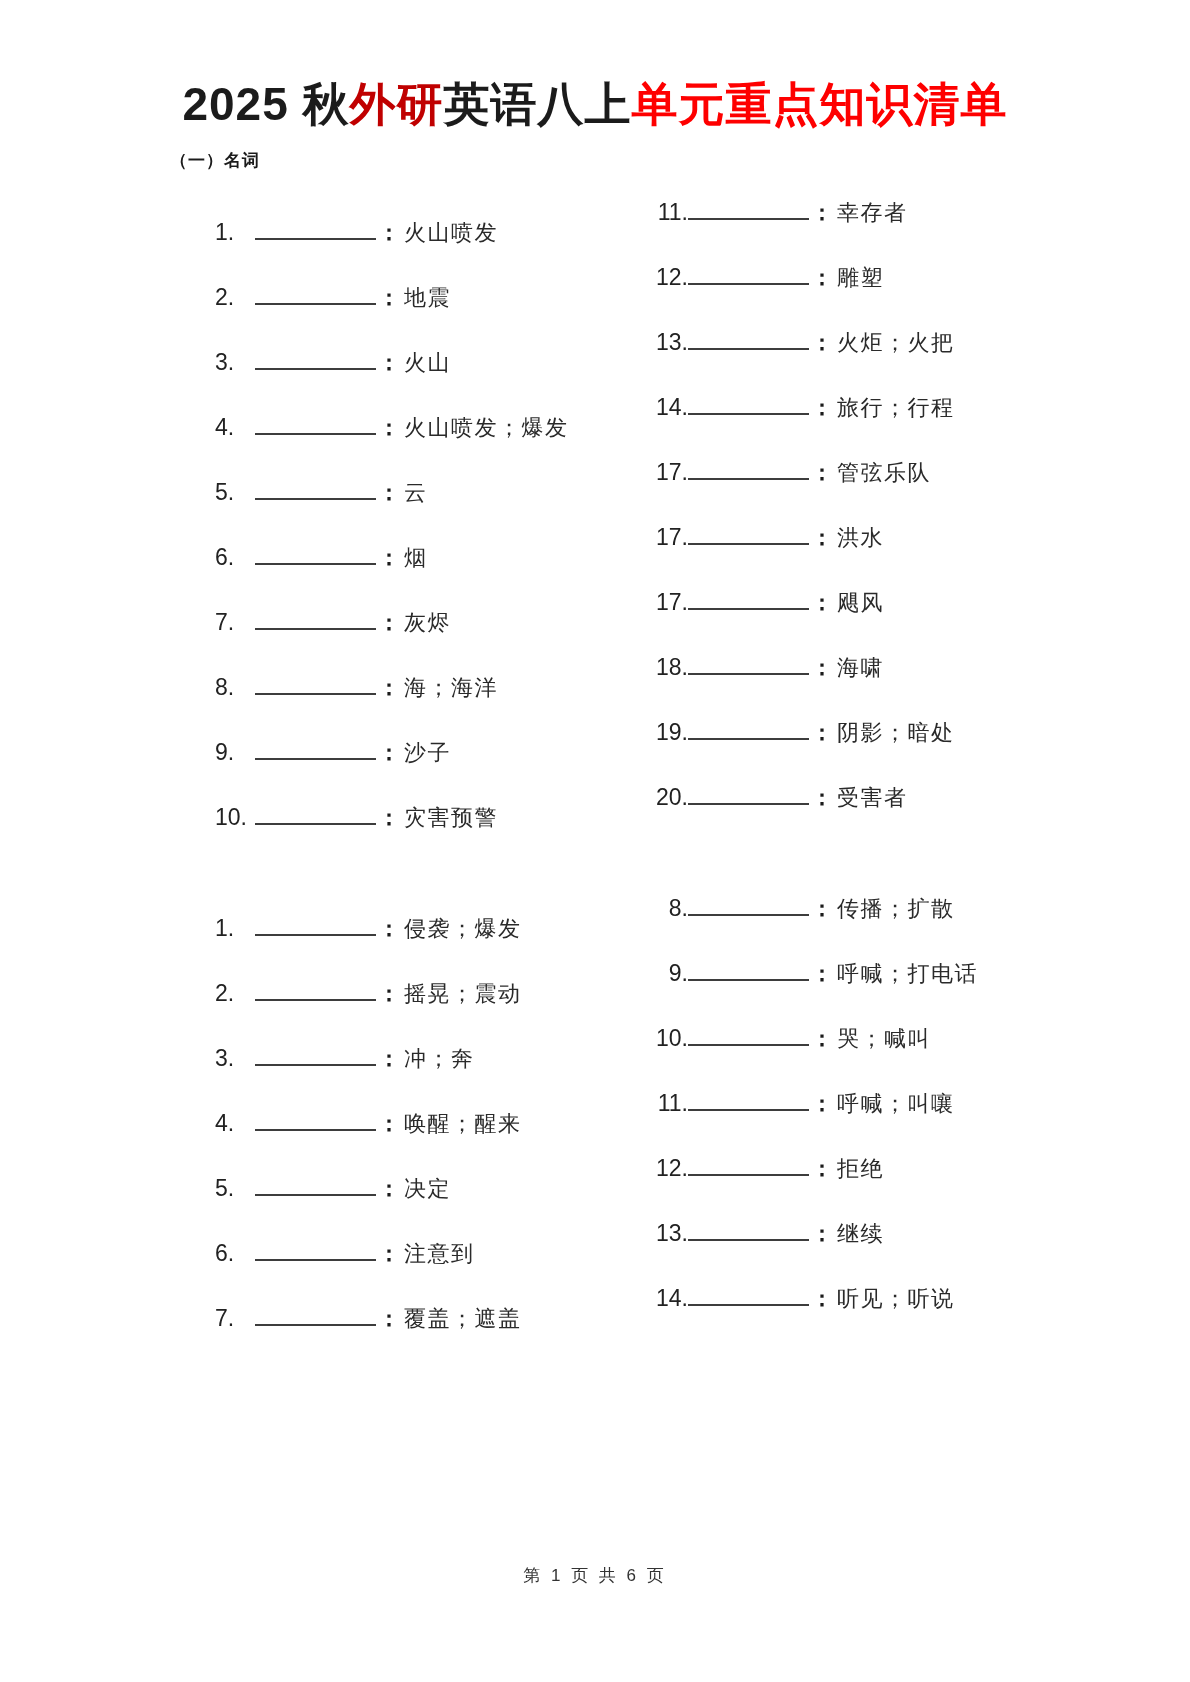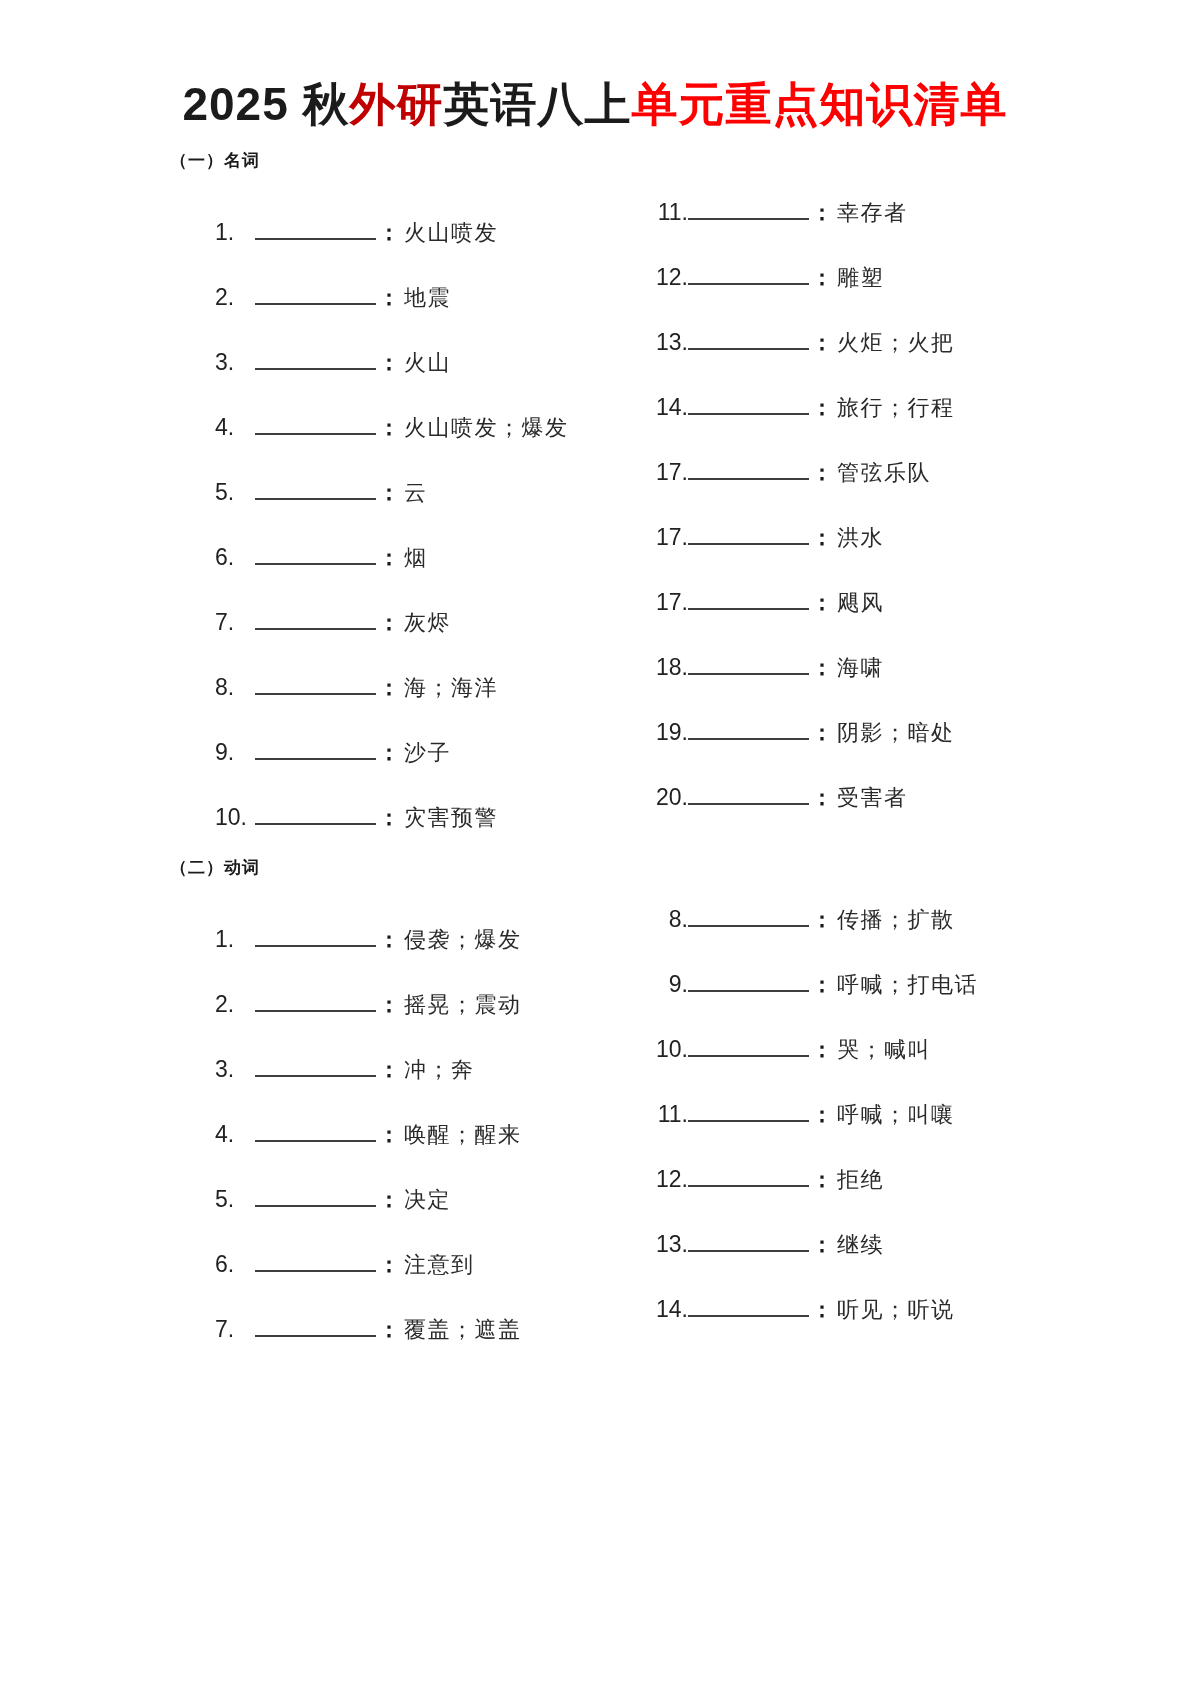--- a/index.html
+++ b/index.html
@@ -259,21 +259,20 @@
             <span class="num">20.</span>
             <span class="blank"></span>
             <span class="colon">：</span>
             <span class="def">受害者</span>
           </li>
         </ol>
     </div>
   </section>
 
   <section>
-    <h2 class="sub-heading verbs">（二）动词</h2>
     <div class="cols">
       <ol class="col left">
 
           <li class="item">
             <span class="num">1.</span>
             <span class="blank"></span>
             <span class="colon">：</span>
             <span class="def">侵袭；爆发</span>
           </li>
 
@@ -366,14 +365,15 @@
           <li class="item">
             <span class="num">14.</span>
             <span class="blank"></span>
             <span class="colon">：</span>
             <span class="def">听见；听说</span>
           </li>
         </ol>
     </div>
   </section>
 
+  <div class="footer">第 1 页 共 6 页</div>
 
 </div>
 
 </body></html>

